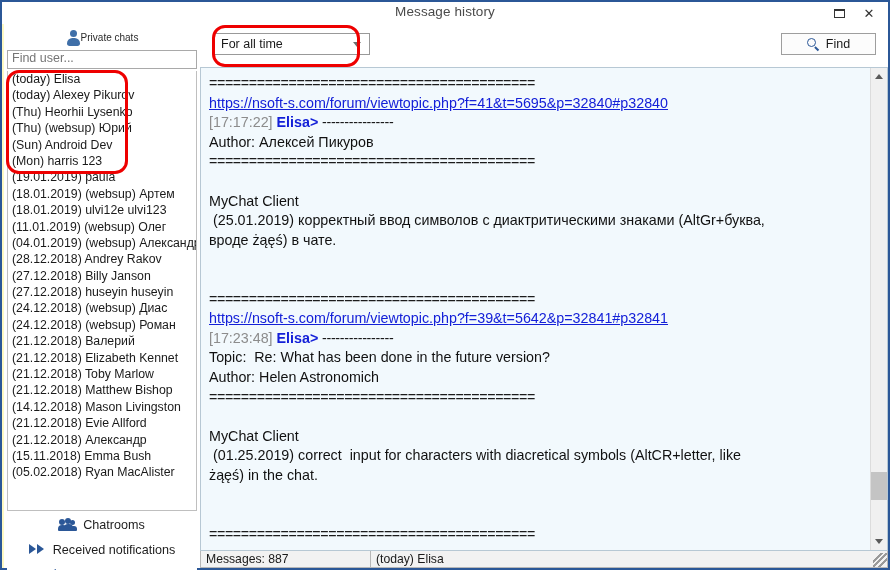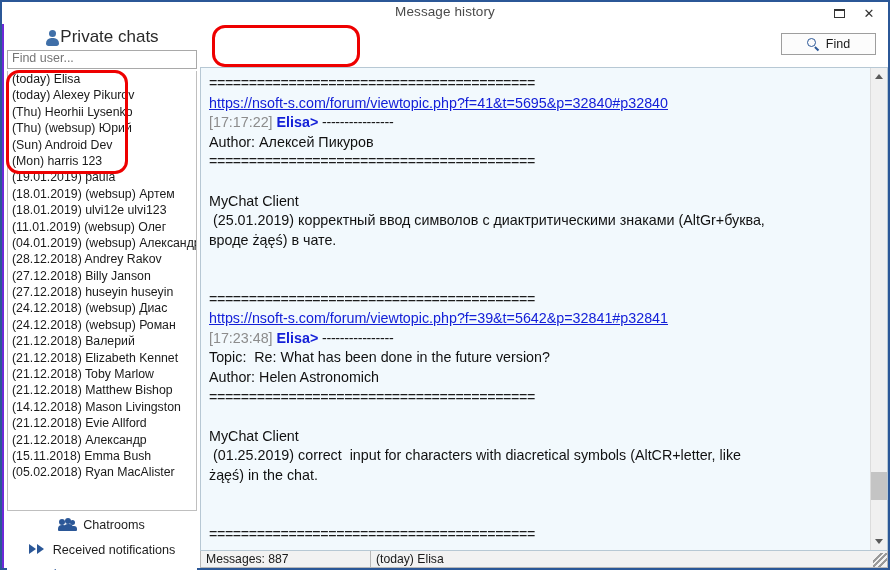--- a/index.html
+++ b/index.html
@@ -4,21 +4,21 @@
 <style>
   html,body{margin:0;padding:0;}
   body{
     width:890px;height:570px;overflow:hidden;
     font-family:"Liberation Sans", sans-serif;
     background:#ffffff;
     -webkit-font-smoothing:antialiased;
   }
   .window{
     position:relative;width:890px;height:570px;box-sizing:border-box;
-    border:2px solid #2b5797;background:#6d28d9;padding-left:8px;
+    border:2px solid #2b5797;background:#fef9c3;padding-left:8px;
   }
   
   .titlebar{
     position:absolute;left:0;top:0;width:886px;height:22px;
     background:#ffffff;
   }
   .title-text{
     position:absolute;left:0;top:2px;width:886px;text-align:center;
     font-size:13.5px;color:#4a4a4a;letter-spacing:.1px;
   }
@@ -28,21 +28,21 @@
     color:#333;font-size:13px;cursor:default;
   }
   .box-glyph{width:11px;height:9px;border:1.4px solid #333;border-top-width:2.4px;box-sizing:border-box;}
   
   .sidebar{
     position:absolute;left:2px;top:22px;width:196px;height:544px;
     background:#ffffff;box-sizing:border-box;
   }
   .sb-header{
     height:26px;display:flex;align-items:center;justify-content:center;gap:1px;
-    font-size:17px;color:#2a2a2a;background:#ffffff;
+    font-size:10px;color:#2a2a2a;background:#ffffff;
   }
   .person-icon{display:inline-block;width:14px;height:15px;position:relative;}
   .person-icon::before{
     content:"";position:absolute;left:4px;top:0;width:7px;height:7px;border-radius:50%;
     background:#3f6fa8;
   }
   .person-icon::after{
     content:"";position:absolute;left:1px;top:8px;width:13px;height:8px;
     border-radius:6px 6px 3px 3px;background:#3f6fa8;
   }
@@ -242,20 +242,24 @@
       <div class="sb-act">
         <span class="ic ic-sent">
           <span class="cone"></span>
         </span>
         <span>Notifications sent</span>
       </div>
     </div>
   </div>
 
   <div class="toolbar">
+    <div class="combo">
+      <span>For all time</span>
+      <span class="arrow"></span>
+    </div>
     <div class="findbtn">
       <span class="mag"></span>
       <span>Find</span>
     </div>
   </div>
 
   <div class="pane">
     <div class="msgarea" id="msgarea">
         <div class="line"><span class="sep">=========================================</span></div>
         <div class="line"><span class="url">https://nsoft-s.com/forum/viewtopic.php?f=41&amp;t=5695&amp;p=32840#p32840</span></div>

